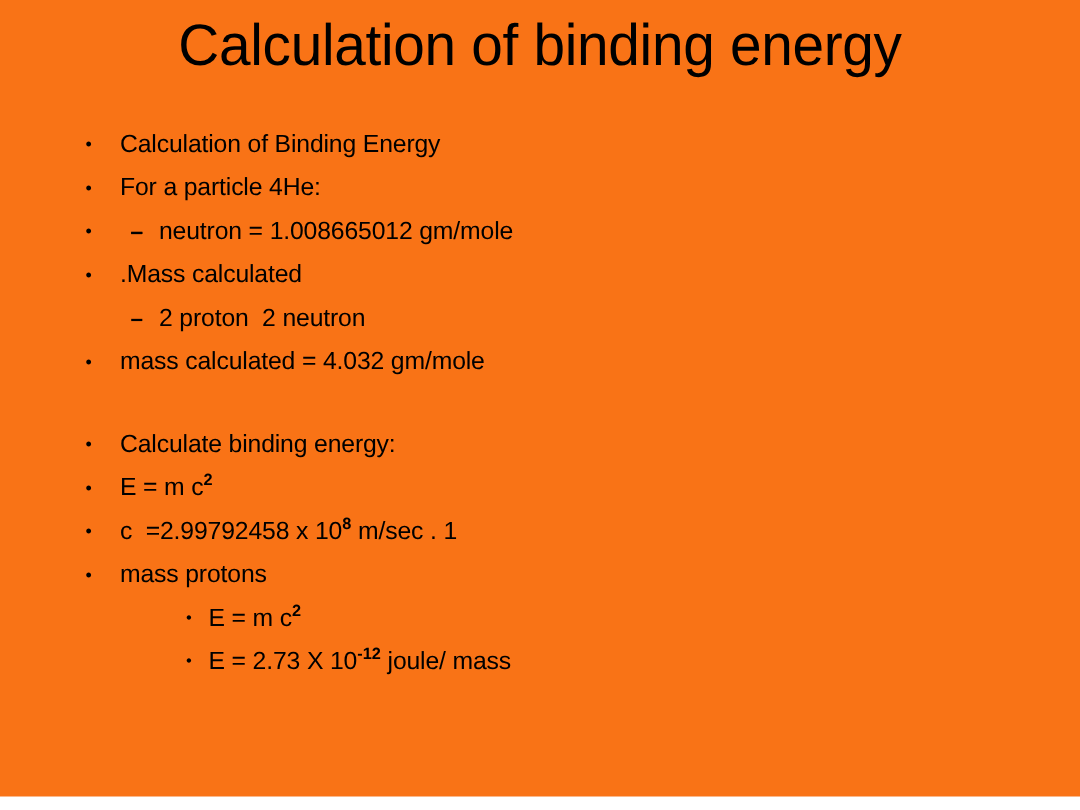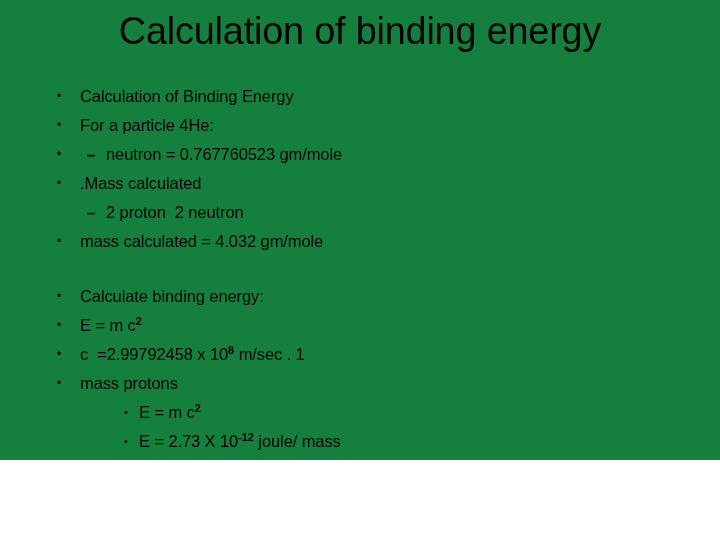--- a/index.html
+++ b/index.html
@@ -12,22 +12,22 @@
     width: 720px;
     height: 540px;
     overflow: hidden;
     font-family: "Liberation Sans", "DejaVu Sans", sans-serif;
     color: #000000;
     position: relative;
   }
   .slide {
     position: relative;
     width: 720px;
-    height: 460px;
-    background: #15803d;
+    height: 531px;
+    background: #f97316;
   }
 
   
   .slide-title {
     position: absolute;
     left: 0;
     top: 8px;
     width: 720px;
     text-align: center;
     font-family: "Liberation Sans Narrow", "Liberation Sans", sans-serif;
@@ -123,21 +123,21 @@
 <div class="slide">
 
   <div class="slide-title">Calculation of binding energy</div>
 
   <div class="body-area" id="body-area">
       <div class="blk">
         <div class="line l1"><span class="bullet">•</span><span class="txt">Calculation of Binding Energy</span></div>
         <div class="line l1"><span class="bullet">•</span><span class="txt">For a particle 4He:</span></div>
         <div class="line l1"><span class="bullet">•</span></div>
         <div class="line l2"><span class="bullet">–</span></div>
-        <div class="line l2"><span class="bullet">–</span><span class="txt">neutron = 0.767760523 gm/mole</span></div>
+        <div class="line l2"><span class="bullet">–</span><span class="txt">neutron = 1.008665012 gm/mole</span></div>
         <div class="line l1"><span class="bullet">•</span><span class="txt">.Mass calculated</span></div>
         <div class="line l2"><span class="bullet">–</span><span class="txt">2 proton  2 neutron</span></div>
         <div class="line l1"><span class="bullet">•</span><span class="txt">mass calculated = 4.032 gm/mole</span></div>
       </div>
       <div class="blk spacer-before">
         <div class="line l1"><span class="bullet">•</span><span class="txt">Calculate binding energy:</span></div>
         <div class="line l1"><span class="bullet">•</span><span class="txt">E = m c</span><sup>2</sup></div>
         <div class="line l1"><span class="bullet">•</span><span class="txt">c  =2.99792458 x 10</span><sup>8</sup><span class="txt"> m/sec . 1</span></div>
         <div class="line l1"><span class="bullet">•</span><span class="txt">mass protons</span></div>
         <div class="line l3"><span class="bullet">•</span><span class="txt">E = m c</span><sup>2</sup></div>

